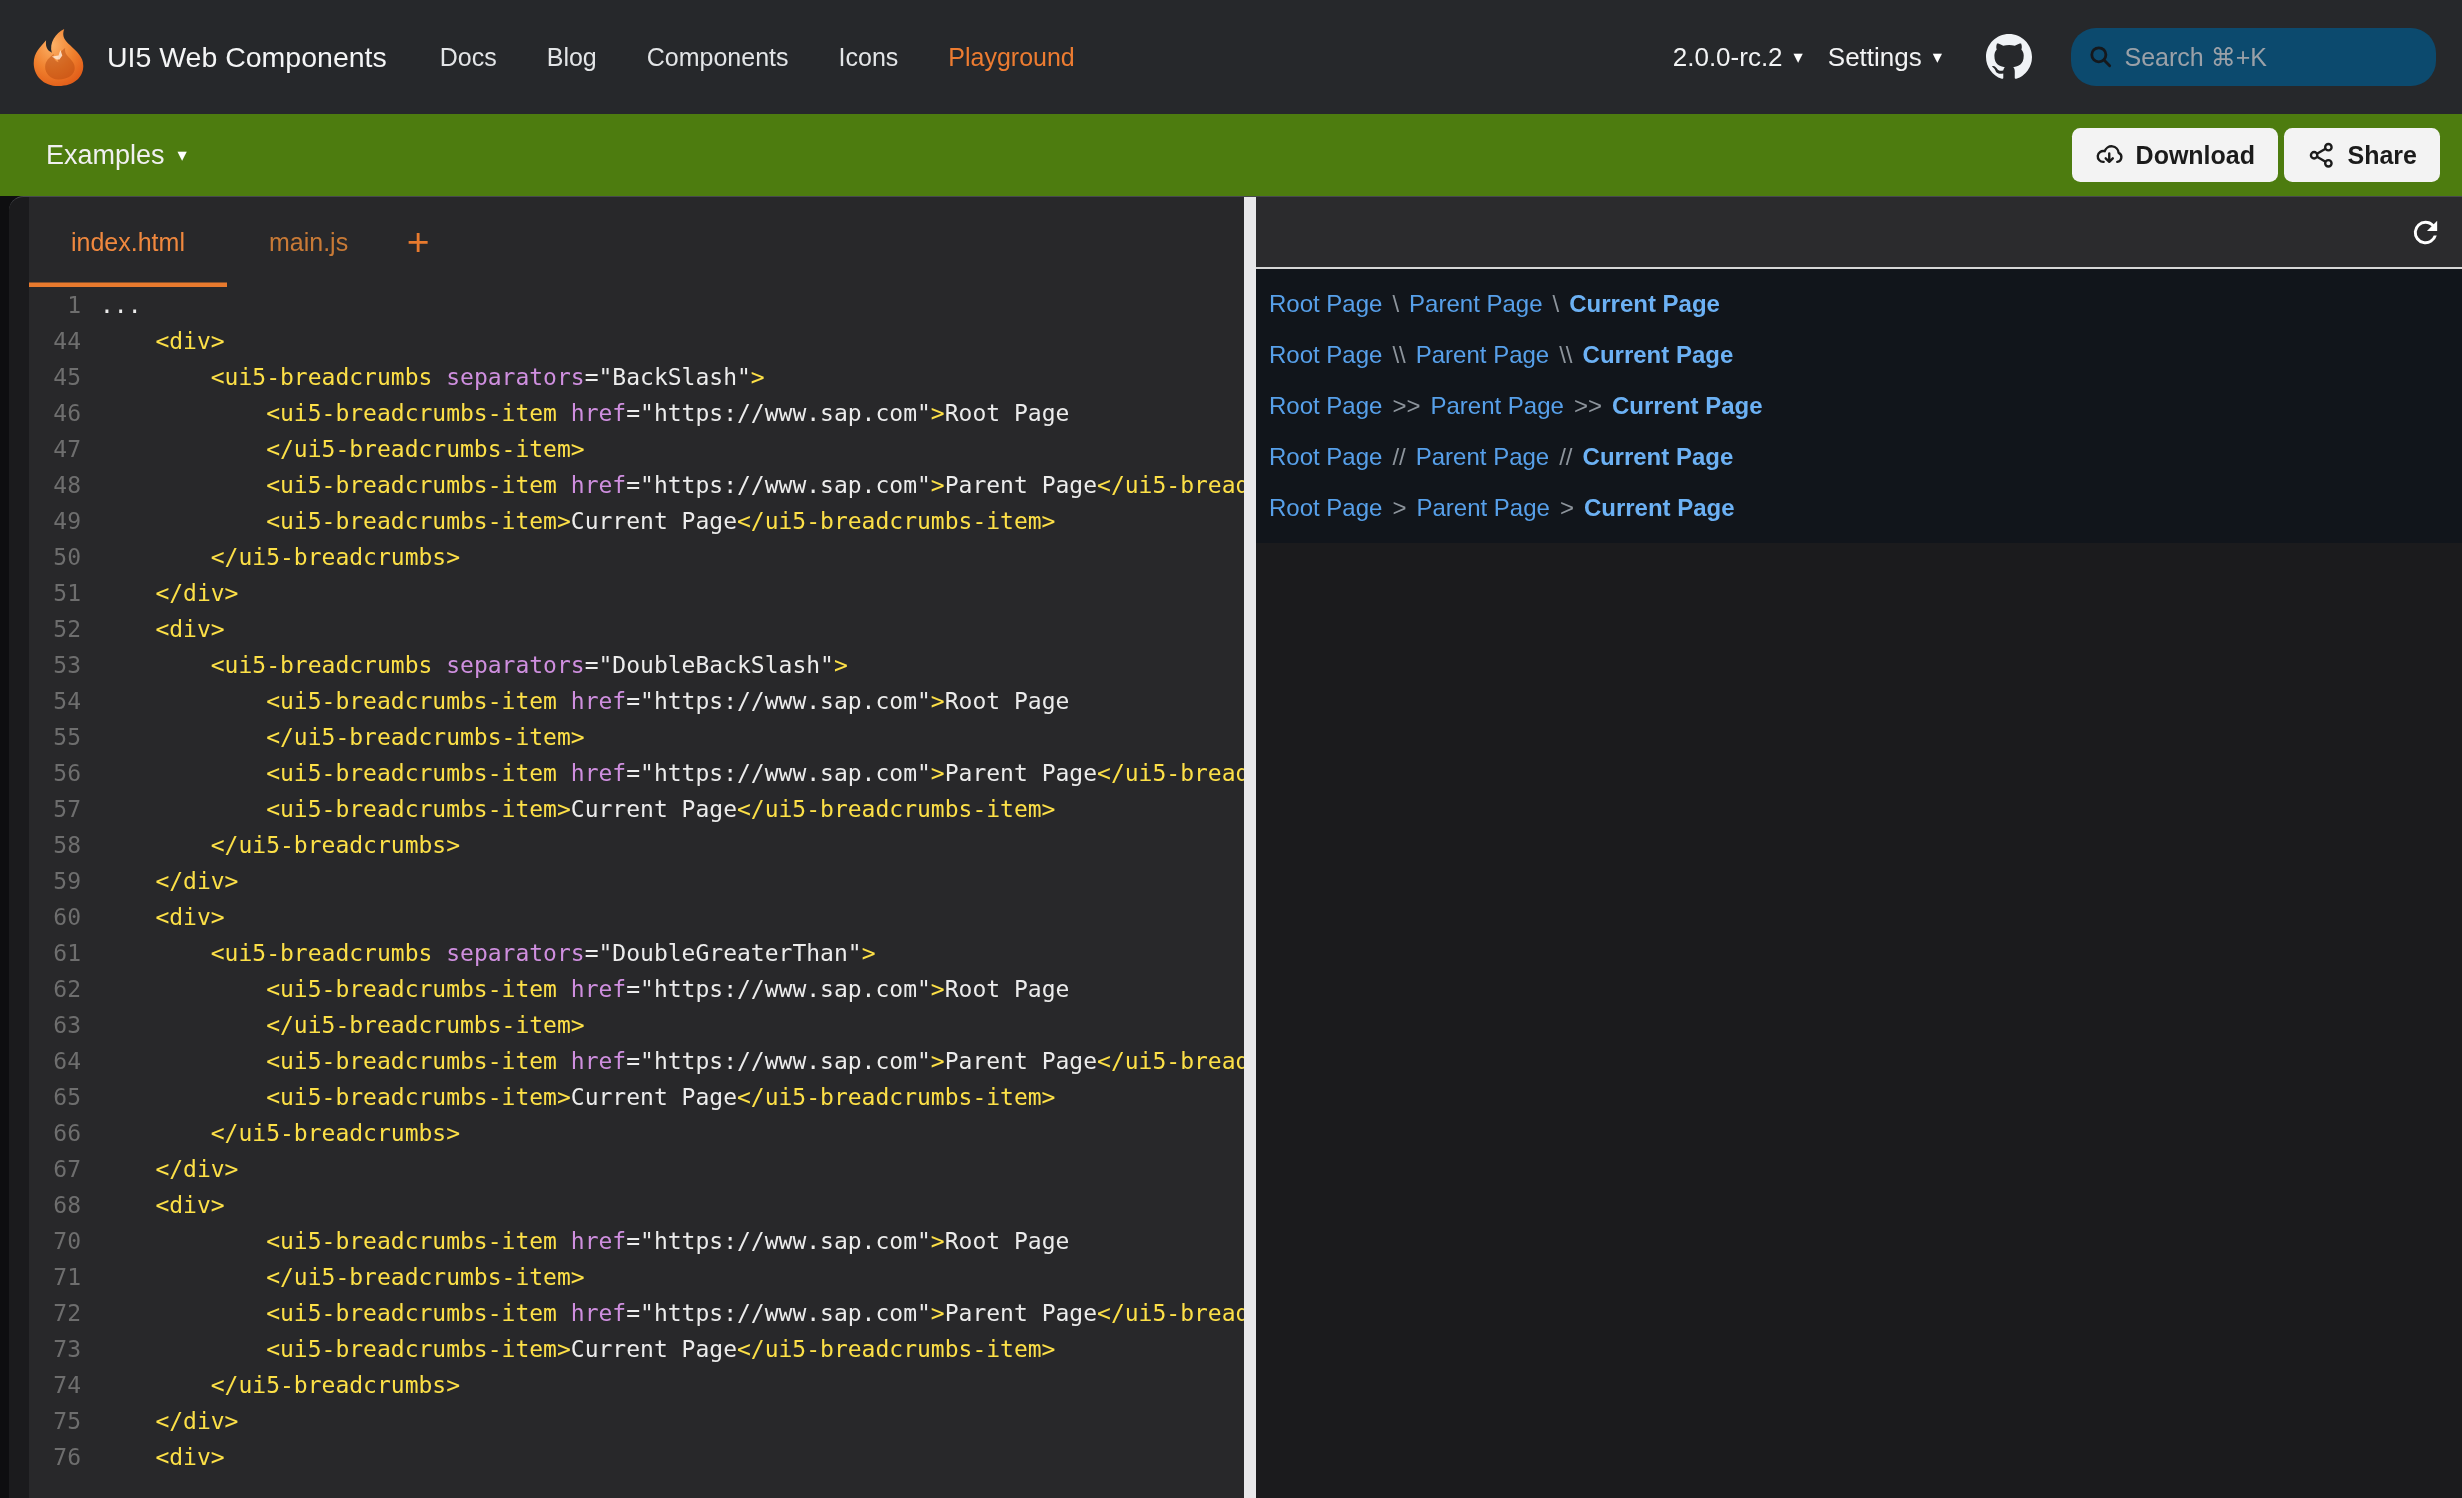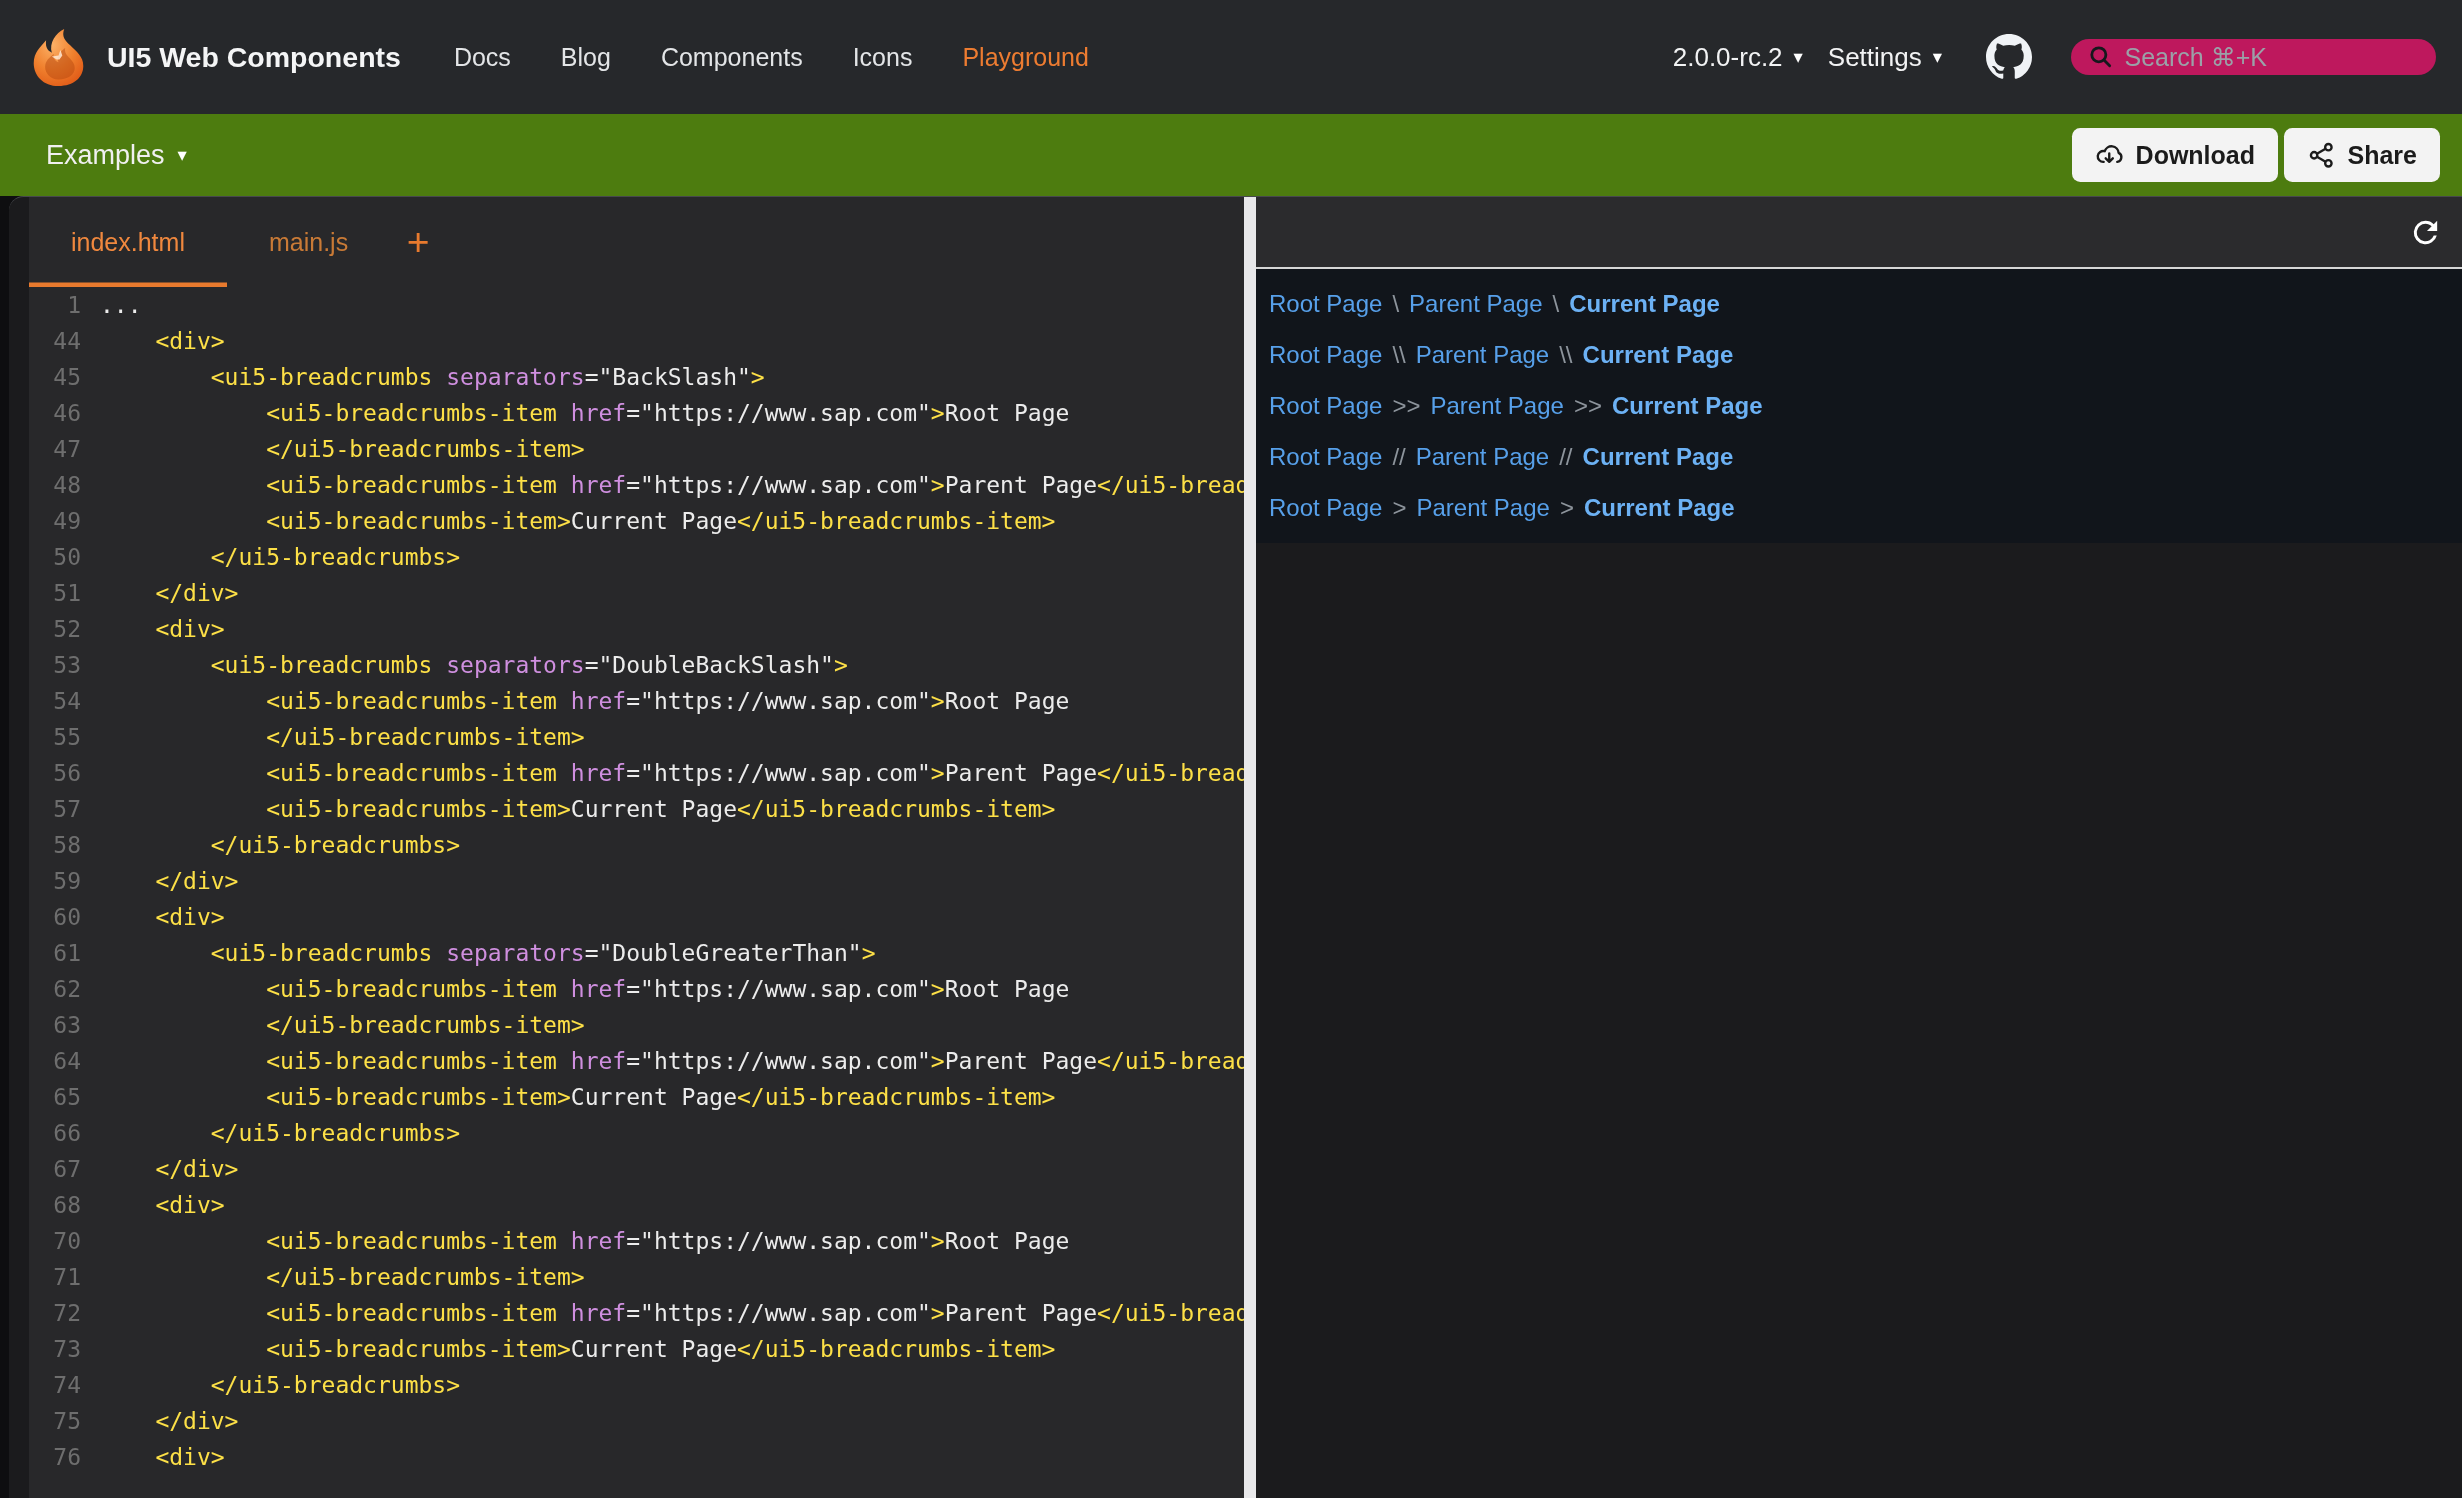--- a/index.html
+++ b/index.html
@@ -2,29 +2,29 @@
 <html style="font-size:14.7px"><head>
 <meta charset="utf-8">
 <style>
   * { margin:0; padding:0; box-sizing:border-box; }
   html,body { width:2462px; height:1498px; overflow:hidden; background:#0e0e10;
               font-family:"Liberation Sans", sans-serif; }
 
   
   .topnav { height:114px; background:#26282b; display:flex; align-items:center; padding:0 26px 0 27.5px; }
   .logo { width:61px; height:61px; flex:none; }
-  .site-title { color:#f4f5f6; font-size:28.5px; font-weight:700; margin-left:18.4px; white-space:nowrap; }
+  .site-title { color:#f4f5f6; font-size:28.5px; font-weight:400; margin-left:18.4px; white-space:nowrap; }
   .navlinks { display:flex; gap:50px; margin-left:53px; }
   .navlink { color:#e3e5e7; font-size:25px; cursor:pointer; white-space:nowrap; }
   .navlink.active { color:#ed7c31; }
   .nav-right { margin-left:auto; display:flex; align-items:center; }
   .dropdown { display:flex; align-items:center; gap:11px; color:#f2f3f4; font-size:26px; cursor:pointer;margin-left:25px; }
   .caret { font-size:18.4px; color:#ffffff; line-height:1; }
   .gh { width:46px; height:46px; margin-left:44px; cursor:pointer; flex:none; }
-  .searchbox { margin-left:39px; width:365px; height:36px; background:#be185d; border-radius:25px;
+  .searchbox { margin-left:39px; width:365px; height:58px; background:#0c4a6e; border-radius:25px;
                display:flex; align-items:center; padding:0 16.5px; }
   .searchbox svg { flex:none; }
   .searchbox input { background:transparent; border:none; outline:none; color:#dfe2e5; font-size:25px;
                      margin-left:11px; width:100%; font-family:"Liberation Sans",sans-serif; }
   .searchbox input::placeholder { color:#9ba1a8; }
   .sep-ml { }
 
   
   .examples-bar { height:82px; background:#4d7c0f; display:flex; align-items:center; padding:0 22px 0 46px; }
   .examples-dd { display:flex; align-items:center; gap:13px; color:#f0f0f0; font-size:27px; cursor:pointer; }

